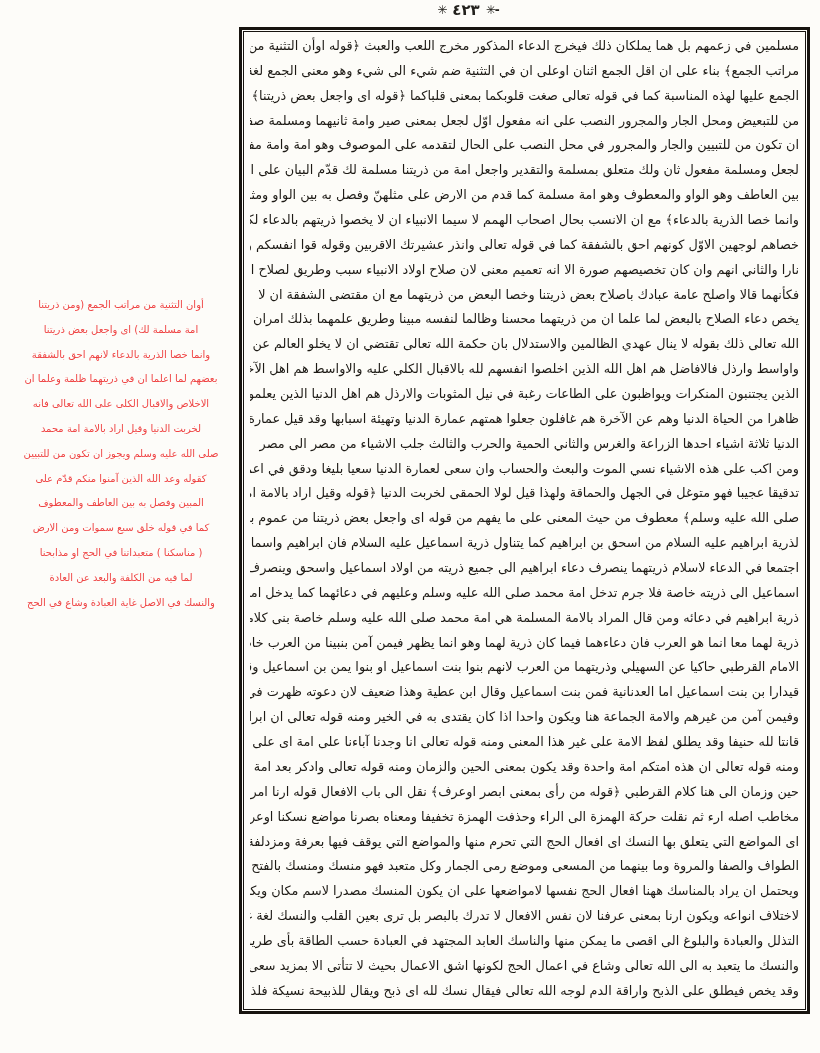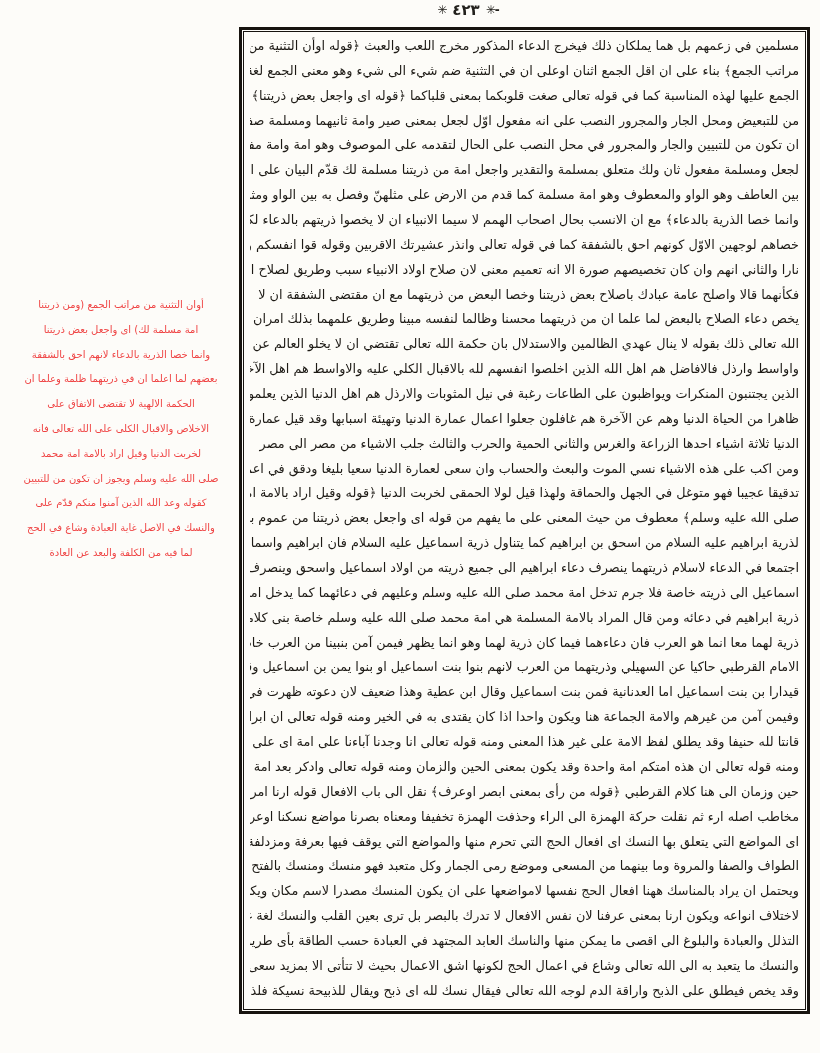--- a/index.html
+++ b/index.html
@@ -83,21 +83,21 @@
         <div class="tline">لجعل ومسلمة مفعول ثان ولك متعلق بمسلمة والتقدير واجعل امة من ذريتنا مسلمة لك قدّم البيان على المبين وفصل به</div>
         <div class="tline">بين العاطف وهو الواو والمعطوف وهو امة مسلمة كما قدم من الارض على مثلهنّ وفصل به بين الواو ومثلهنّ ﴿قوله</div>
         <div class="tline">وانما خصا الذرية بالدعاء﴾ مع ان الانسب بحال اصحاب الهمم لا سيما الانبياء ان لا يخصوا ذريتهم بالدعاء لكنهما</div>
         <div class="tline">خصاهم لوجهين الاوّل كونهم احق بالشفقة كما في قوله تعالى وانذر عشيرتك الاقربين وقوله قوا انفسكم واهليكم</div>
         <div class="tline">نارا والثاني انهم وان كان تخصيصهم صورة الا انه تعميم معنى لان صلاح اولاد الانبياء سبب وطريق لصلاح العامة</div>
         <div class="tline">فكأنهما قالا واصلح عامة عبادك باصلاح بعض ذريتنا وخصا البعض من ذريتهما مع ان مقتضى الشفقة ان لا</div>
         <div class="tline">يخص دعاء الصلاح بالبعض لما علما ان من ذريتهما محسنا وظالما لنفسه مبينا وطريق علمهما بذلك امران تنصيص</div>
         <div class="tline">الله تعالى ذلك بقوله لا ينال عهدي الظالمين والاستدلال بان حكمة الله تعالى تقتضي ان لا يخلو العالم عن افاضل</div>
         <div class="tline">واواسط وارذل فالافاضل هم اهل الله الذين اخلصوا انفسهم لله بالاقبال الكلي عليه والاواسط هم اهل الآخرة</div>
         <div class="tline">الذين يجتنبون المنكرات ويواظبون على الطاعات رغبة في نيل المثوبات والارذل هم اهل الدنيا الذين يعلمون</div>
-        <div class="tline">ظاهرا من الحياة الدنيا وهم عن الآخرة هم غافلون جعلوا اعمال عمارة الدنيا وتهيئة اسبابها وقد قيل عمارة</div>
+        <div class="tline">ظاهرا من الحياة الدنيا وهم عن الآخرة هم غافلون جعلوا همتهم عمارة الدنيا وتهيئة اسبابها وقد قيل عمارة</div>
         <div class="tline">الدنيا ثلاثة اشياء احدها الزراعة والغرس والثاني الحمية والحرب والثالث جلب الاشياء من مصر الى مصر</div>
         <div class="tline">ومن اكب على هذه الاشياء نسي الموت والبعث والحساب وان سعى لعمارة الدنيا سعيا بليغا ودقق في اعمال فكره</div>
         <div class="tline">تدقيقا عجيبا فهو متوغل في الجهل والحماقة ولهذا قيل لولا الحمقى لخربت الدنيا ﴿قوله وقيل اراد بالامة امة محمد</div>
         <div class="tline">صلى الله عليه وسلم﴾ معطوف من حيث المعنى على ما يفهم من قوله اى واجعل بعض ذريتنا من عموم بعض الذرية</div>
         <div class="tline">لذرية ابراهيم عليه السلام من اسحق بن ابراهيم كما يتناول ذرية اسماعيل عليه السلام فان ابراهيم واسماعيل اذا</div>
         <div class="tline">اجتمعا في الدعاء لاسلام ذريتهما ينصرف دعاء ابراهيم الى جميع ذريته من اولاد اسماعيل واسحق وينصرف دعاء</div>
         <div class="tline">اسماعيل الى ذريته خاصة فلا جرم تدخل امة محمد صلى الله عليه وسلم وعليهم في دعائهما كما يدخل امم سائر الانبياء من</div>
         <div class="tline">ذرية ابراهيم في دعائه ومن قال المراد بالامة المسلمة هي امة محمد صلى الله عليه وسلم خاصة بنى كلامه على ان من كان</div>
         <div class="tline">ذرية لهما معا انما هو العرب فان دعاءهما فيما كان ذرية لهما وهو انما يظهر فيمن آمن بنبينا من العرب خاصة قال</div>
         <div class="tline">الامام القرطبي حاكيا عن السهيلي وذريتهما من العرب لانهم بنوا بنت اسماعيل او بنوا يمن بن اسماعيل وقال بنوا</div>
@@ -115,22 +115,24 @@
         <div class="tline">والنسك ما يتعبد به الى الله تعالى وشاع في اعمال الحج لكونها اشق الاعمال بحيث لا تتأتى الا بمزيد سعى واجتهاد</div>
         <div class="tline">وقد يخص فيطلق على الذبح واراقة الدم لوجه الله تعالى فيقال نسك لله اى ذبح ويقال للذبيحة نسيكة فلذلك</div>
       </div>
   </div>
 
   <div class="margin-note">
       <div class="mline">أوان التثنية من مراتب الجمع (ومن ذريتنا</div>
       <div class="mline">امة مسلمة لك) اى واجعل بعض ذريتنا</div>
       <div class="mline">وانما خصا الذرية بالدعاء لانهم احق بالشفقة</div>
       <div class="mline">بعضهم لما اعلما ان في ذريتهما ظلمة وعلما ان</div>
-      <div class="mline">الحكمة الالهية لا تقتضى الاتفاق على</div>
       <div class="mline">الاخلاص والاقبال الكلى على الله تعالى فانه</div>
       <div class="mline">لخربت الدنيا وقيل اراد بالامة امة محمد</div>
       <div class="mline">صلى الله عليه وسلم ويجوز ان تكون من للتبيين</div>
       <div class="mline">كقوله وعد الله الذين آمنوا منكم قدّم على</div>
+      <div class="mline">المبين وفصل به بين العاطف والمعطوف</div>
+      <div class="mline">كما في قوله خلق سبع سموات ومن الارض</div>
+      <div class="mline">( مناسكنا ) متعبداتنا في الحج او مذابحنا</div>
+      <div class="mline">لما فيه من الكلفة والبعد عن العادة</div>
       <div class="mline">والنسك في الاصل غاية العبادة وشاع في الحج</div>
-      <div class="mline">لما فيه من الكلفة والبعد عن العادة</div>
     </div>
 
 </div>
 
 </body></html>

